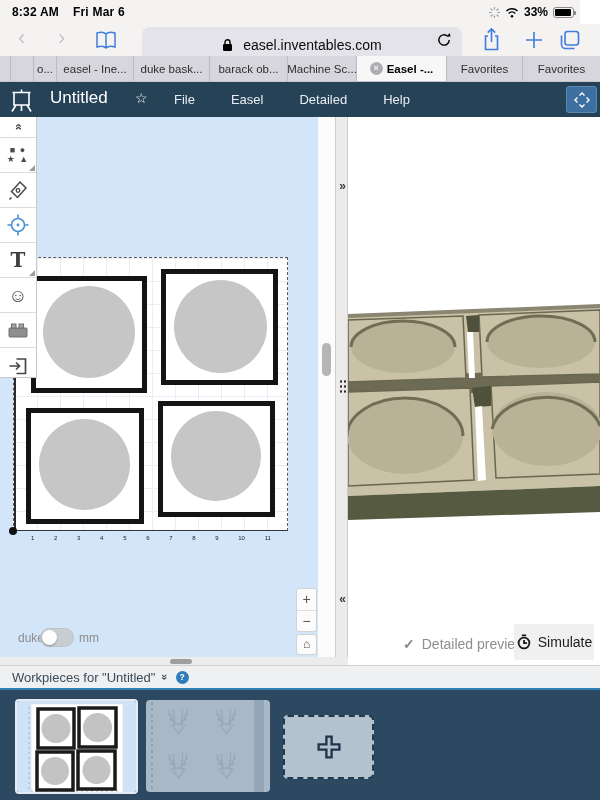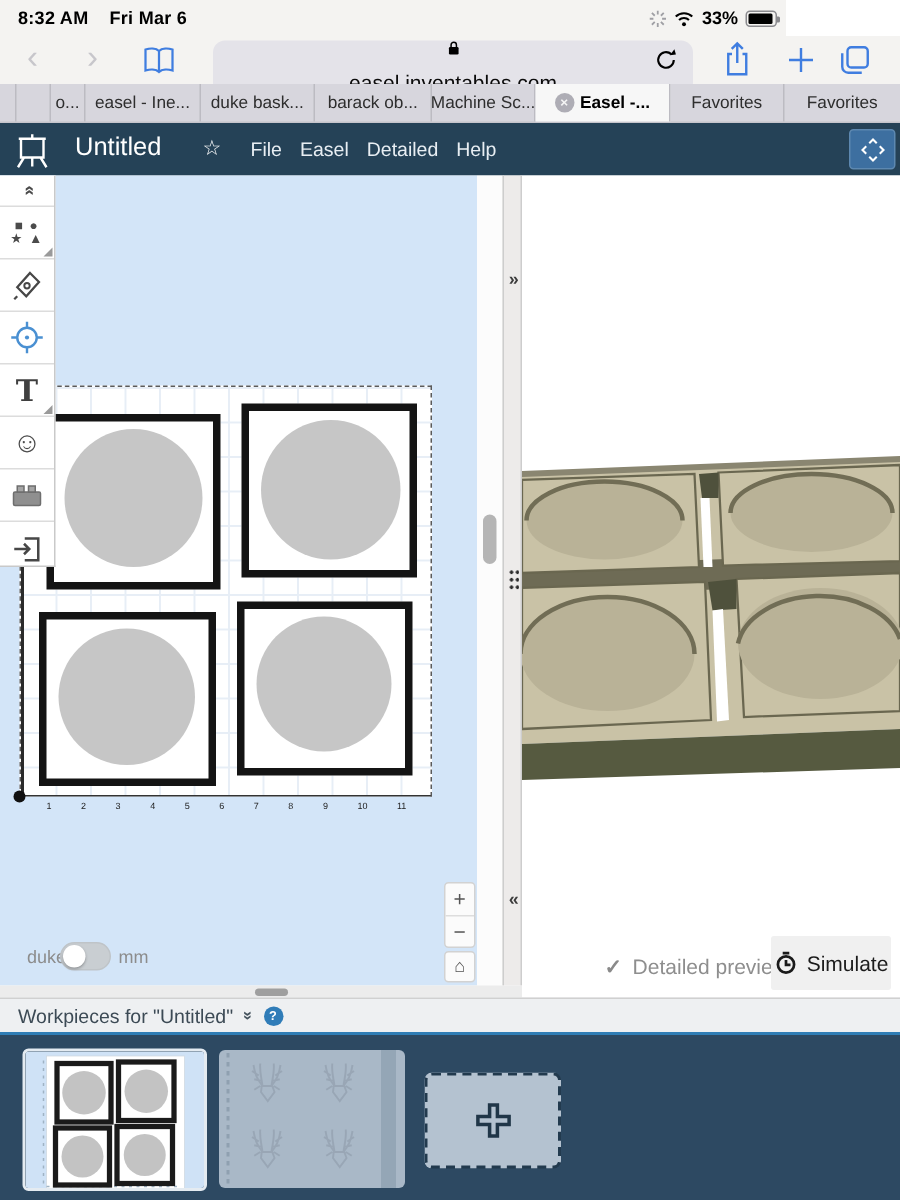--- a/index.html
+++ b/index.html
@@ -1,48 +1,48 @@
 <!DOCTYPE html>
 <html><head>
 <meta charset="utf-8">
 <style>
   * { margin:0; padding:0; box-sizing:border-box; }
   html,body { width:600px; height:800px; font-family:"Liberation Sans",sans-serif; }
   #screen { position:relative; width:600px; height:800px; overflow:hidden; background:#fff; }
   .abs { position:absolute; }
 
   
-  .status-bar { left:0; top:0; width:524px; height:24px; background:#f4f3f1; }
+  .status-bar { left:0; top:0; width:580px; height:24px; background:#f4f3f1; }
   .status-left { left:12px; top:5px; font-size:12px; font-weight:700; color:#000; letter-spacing:.2px; }
   .status-left span { margin-right:14px; }
   .status-right { right:6px; top:5px; display:flex; align-items:center; gap:5px; }
   .batt-pct { font-size:12px; font-weight:600; color:#000; }
   .battery { width:21px; height:11px; border:1px solid #8a8a8e; border-radius:3px; position:relative; padding:1px; }
   .battery .fill { width:16px; height:7px; background:#000; border-radius:1px; }
   .battery:after { content:""; position:absolute; right:-3px; top:3px; width:2px; height:4px; background:#8a8a8e; border-radius:0 1px 1px 0; }
 
   
   .browser-bar { left:0; top:24px; width:600px; height:32px; background:#f4f3f1; }
   .nav-chev { font-size:22px; color:#c7c6cb; font-weight:400; top:1px; }
-  .addr-pill { left:142px; top:3px; width:320px; height:36px; background:#e4e3e9; border-radius:8px; display:flex; align-items:center; justify-content:center; gap:10px;flex-direction:column; }
+  .addr-pill { left:142px; top:3px; width:320px; height:36px; background:#e4e3e9; border-radius:8px; display:flex; align-items:center; justify-content:center; gap:10px; }
   .addr-url { font-size:14px; color:#0b0b0b; }
   .addr-reload { position:absolute; right:10px; top:5px; }
 
   
   .tab-bar { left:0; top:56px; width:600px; height:26px; background:#d7d6dd; display:flex; border-bottom:1px solid #c6c5cc; }
   .tab { height:100%; border-right:1px solid #bcbbc2; display:flex; align-items:center; justify-content:center; gap:4px; font-size:11.5px; color:#2e2e2e; overflow:hidden; white-space:nowrap; }
   .tab.active { background:#f7f7f7; font-weight:700; color:#000; }
   .tab-close { width:13px; height:13px; border-radius:50%; background:#aeadb5; color:#f5f5f5; font-size:9px; line-height:12px; text-align:center; flex:0 0 auto; }
 
   
   .app-header { left:0; top:82px; width:600px; height:35px; background:#254257; }
   .logo { left:8px; top:5px; }
   .app-title { left:50px; top:6px; font-size:17px; color:#fff; font-weight:400; }
   .app-star { left:135px; top:8px; font-size:14px; color:#fff; }
-  .menu-row { left:167px; top:10px; display:flex; gap:12px; }
+  .menu-row { left:174px; top:10px; display:flex; gap:36px; }
   .menu-item { font-size:13px; color:#e8eef3; }
   .carve-btn { left:433px; top:4px; width:129px; height:27px; background:linear-gradient(#5b9ad8,#4486cb); border:1px solid #3c7cc0; border-radius:3px; color:#fff; font-size:14px; text-align:center; line-height:25px; }
   .pan-btn { left:566px; top:4px; width:31px; height:27px; background:#3d6fa0; border:1px solid #5d88b0; border-radius:3px; display:flex; align-items:center; justify-content:center; }
 
   
   .canvas { left:0; top:117px; width:318px; height:540px; background:#d3e5f8; overflow:hidden; }
   .workpiece { position:absolute; left:13px; top:140px; width:275px; height:274px; background:#fff;
     border:1px dashed #5a5a5a; border-bottom:1px solid #333;
     background-image:linear-gradient(to right,#e7eef6 1px,transparent 1px),linear-gradient(to bottom,#e7eef6 1px,transparent 1px);
     background-size:23px 23px; }

